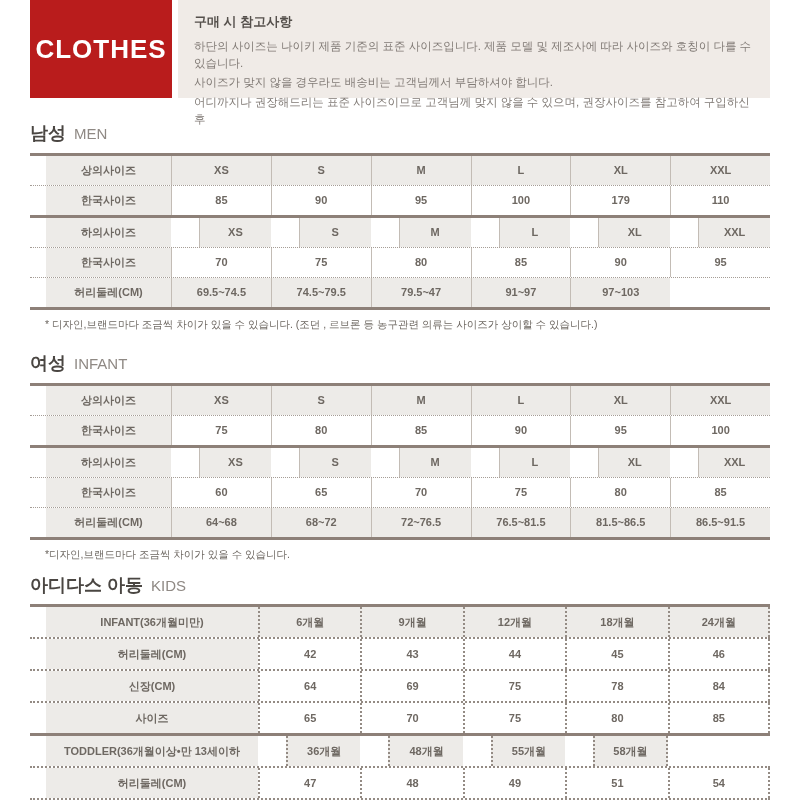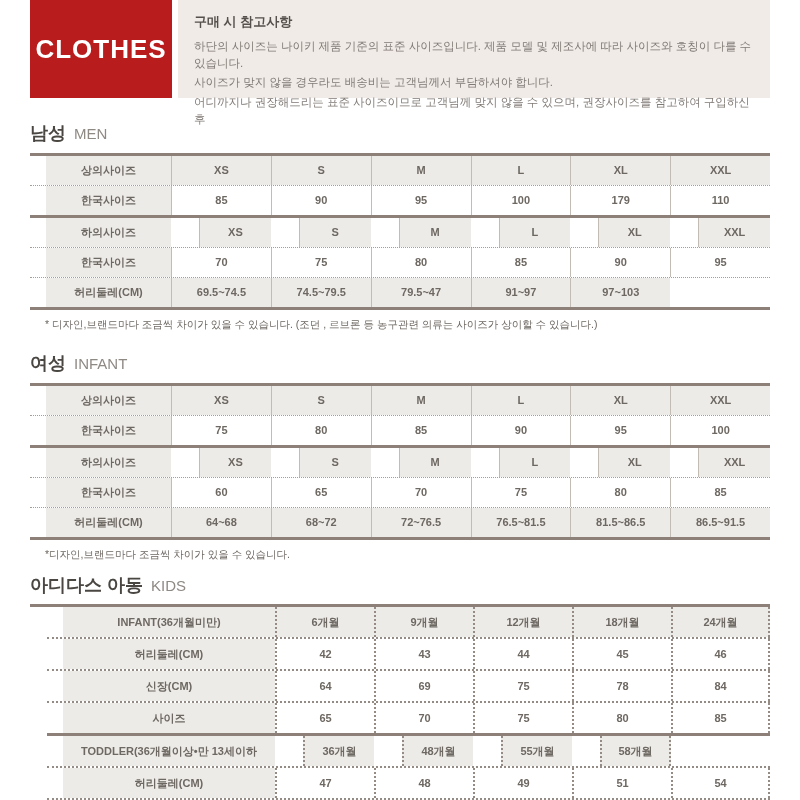--- a/index.html
+++ b/index.html
@@ -31,21 +31,21 @@
   .tr.thick { border-top:3px solid #8d8078;gap:28px; }
   .td { height:29px; line-height:29px; text-align:center; font-size:11px;
         font-weight:bold; color:#6e6862; background:#fff; overflow:hidden;
         white-space:nowrap; }
   .td + .td { border-left:1px solid #c3bcb5; }
   .hrow .td, .td.label { background:#edebe8; }
   .footnote { font-size:10.5px; color:#6e6862; margin:8px 15px 0; }
 
   
   .kt { border-bottom:none; }
-  .kt .tr { grid-template-columns:212px repeat(5,1fr);margin-left:17px; }
+  .kt .tr { grid-template-columns:212px repeat(5,1fr); }
   .kt .tr + .tr { border-top:2px dotted #948b84; }
   .kt .tr.thick { border-top:3px solid #8d8078; }
   .kt .td { height:30px; line-height:30px; }
   .kt .td + .td { border-left:2px dotted #948b84;text-align:center; }
   .kt .td:last-child { border-right:2px dotted #948b84; }
 </style>
 </head>
 <body>
 
 <div class="page">

